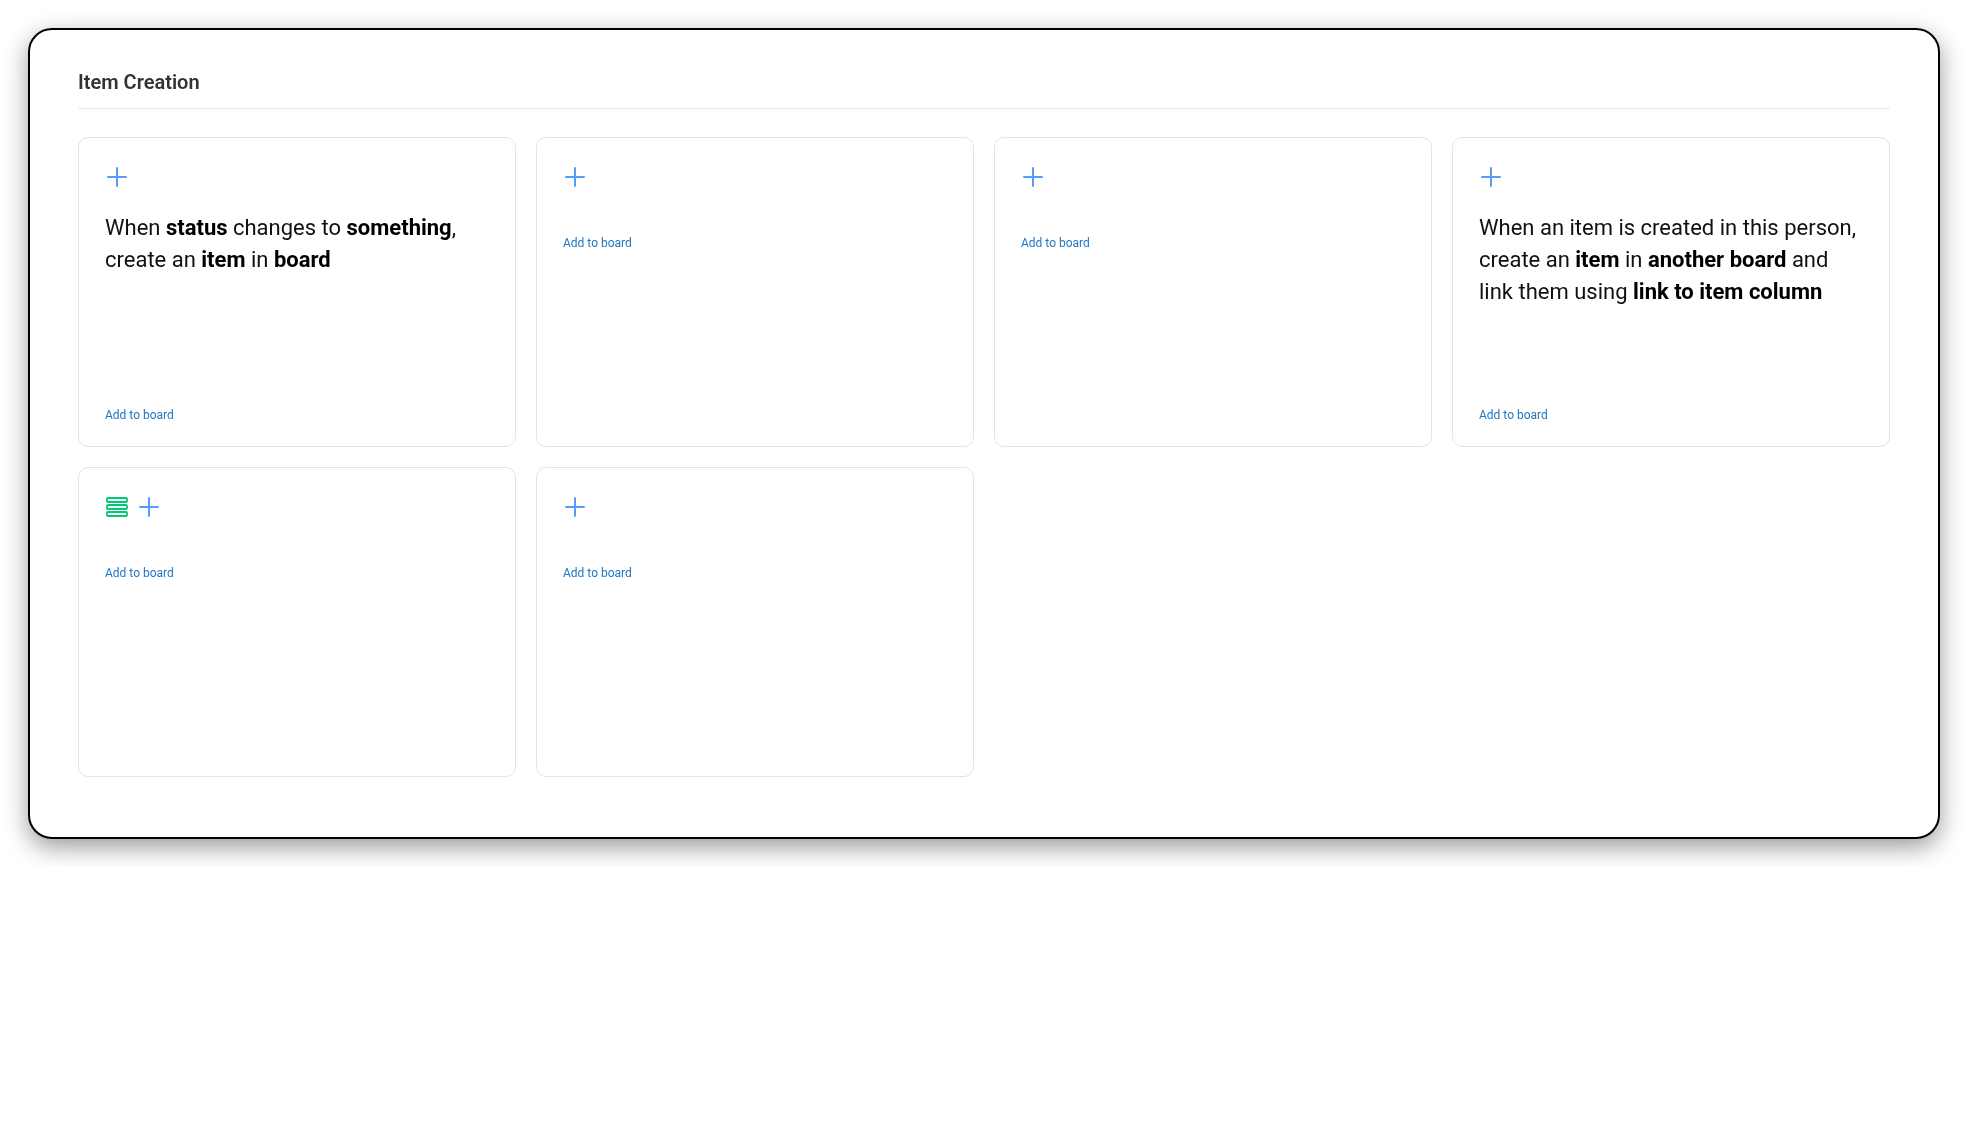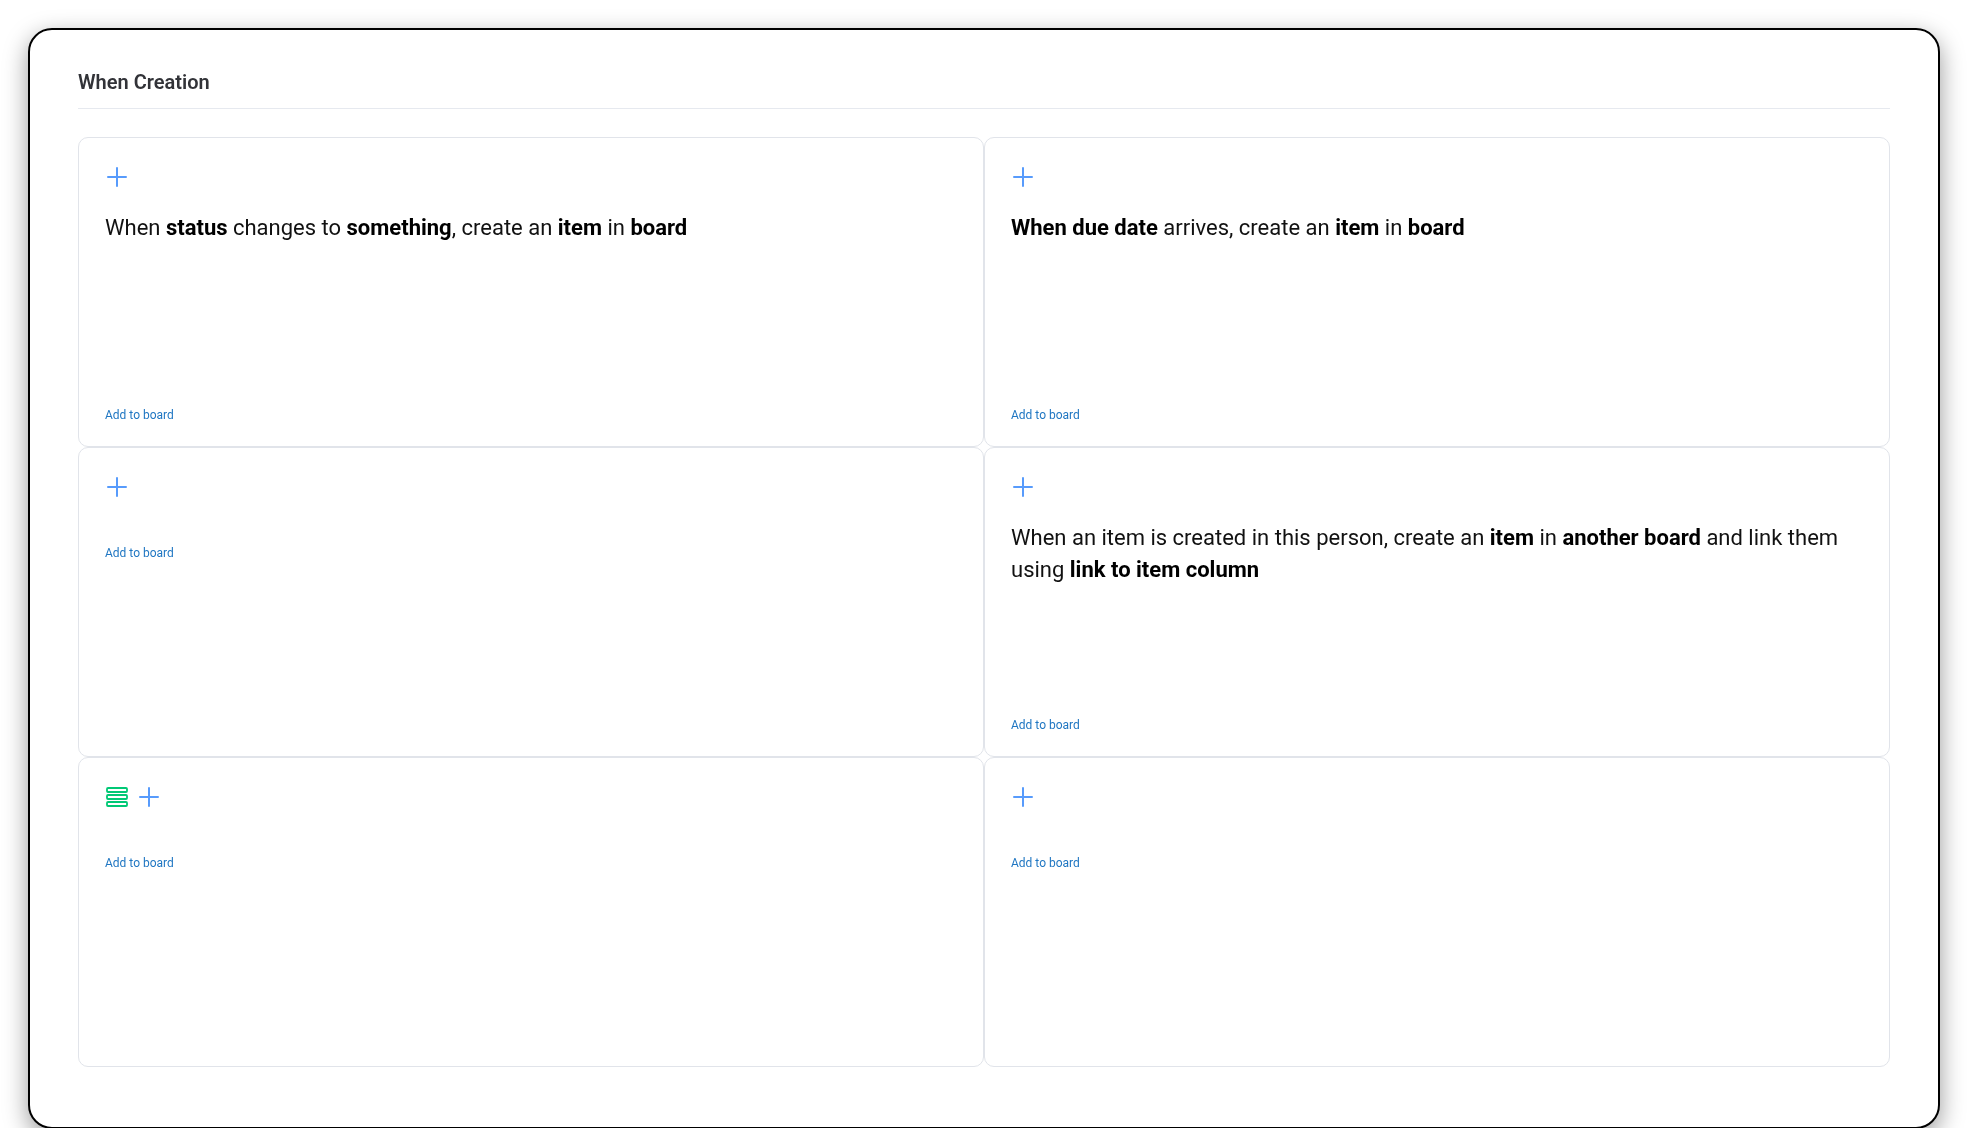--- a/index.html
+++ b/index.html
@@ -23,21 +23,22 @@
       color: #323338;
       padding-bottom: 14px;
     }
     .rule {
       border: none;
       border-top: 1px solid #e6e9ef;
       margin-bottom: 28px;
     }
     .cards-grid {
       display: grid;
-      grid-template-columns: repeat(2, 1fr);
+      grid-template-columns: repeat(4, 1fr);
+      gap: 20px;
     }
     .card {
       border: 1px solid #e1e4ea;
       border-radius: 10px;
       padding: 26px 26px 24px 26px;
       display: flex;
       flex-direction: column;
       min-height: 310px;
       background: #fff;
     }
@@ -87,21 +88,21 @@
       background: none;
       border: none;
       padding: 0;
       font-family: inherit;
     }
   </style>
 </head>
 <body>
 
 <div class="panel">
-  <div class="section-title">When Creation</div>
+  <div class="section-title">Item Creation</div>
   <hr class="rule">
   <div class="cards-grid" id="cards-grid">
       <div class="card">
         <div class="card-icons">
           <span class="icon-plus">
             <svg width="22" height="22" viewBox="0 0 22 22" fill="none">
     <path d="M11 2 V20 M2 11 H20" stroke="#579bfc" stroke-width="2" stroke-linecap="round"></path>
   </svg>
           </span>
         </div>
@@ -109,21 +110,20 @@
         <button class="card-action">Add to board</button>
       </div>
       <div class="card">
         <div class="card-icons">
           <span class="icon-plus">
             <svg width="22" height="22" viewBox="0 0 22 22" fill="none">
     <path d="M11 2 V20 M2 11 H20" stroke="#579bfc" stroke-width="2" stroke-linecap="round"></path>
   </svg>
           </span>
         </div>
-        <div class="card-text"><span class="b">When </span><span class="b">due date</span><span> arrives, create an </span><span class="b">item</span><span> in </span><span class="b">board</span></div>
         <button class="card-action">Add to board</button>
       </div>
       <div class="card">
         <div class="card-icons">
           <span class="icon-plus">
             <svg width="22" height="22" viewBox="0 0 22 22" fill="none">
     <path d="M11 2 V20 M2 11 H20" stroke="#579bfc" stroke-width="2" stroke-linecap="round"></path>
   </svg>
           </span>
         </div>

